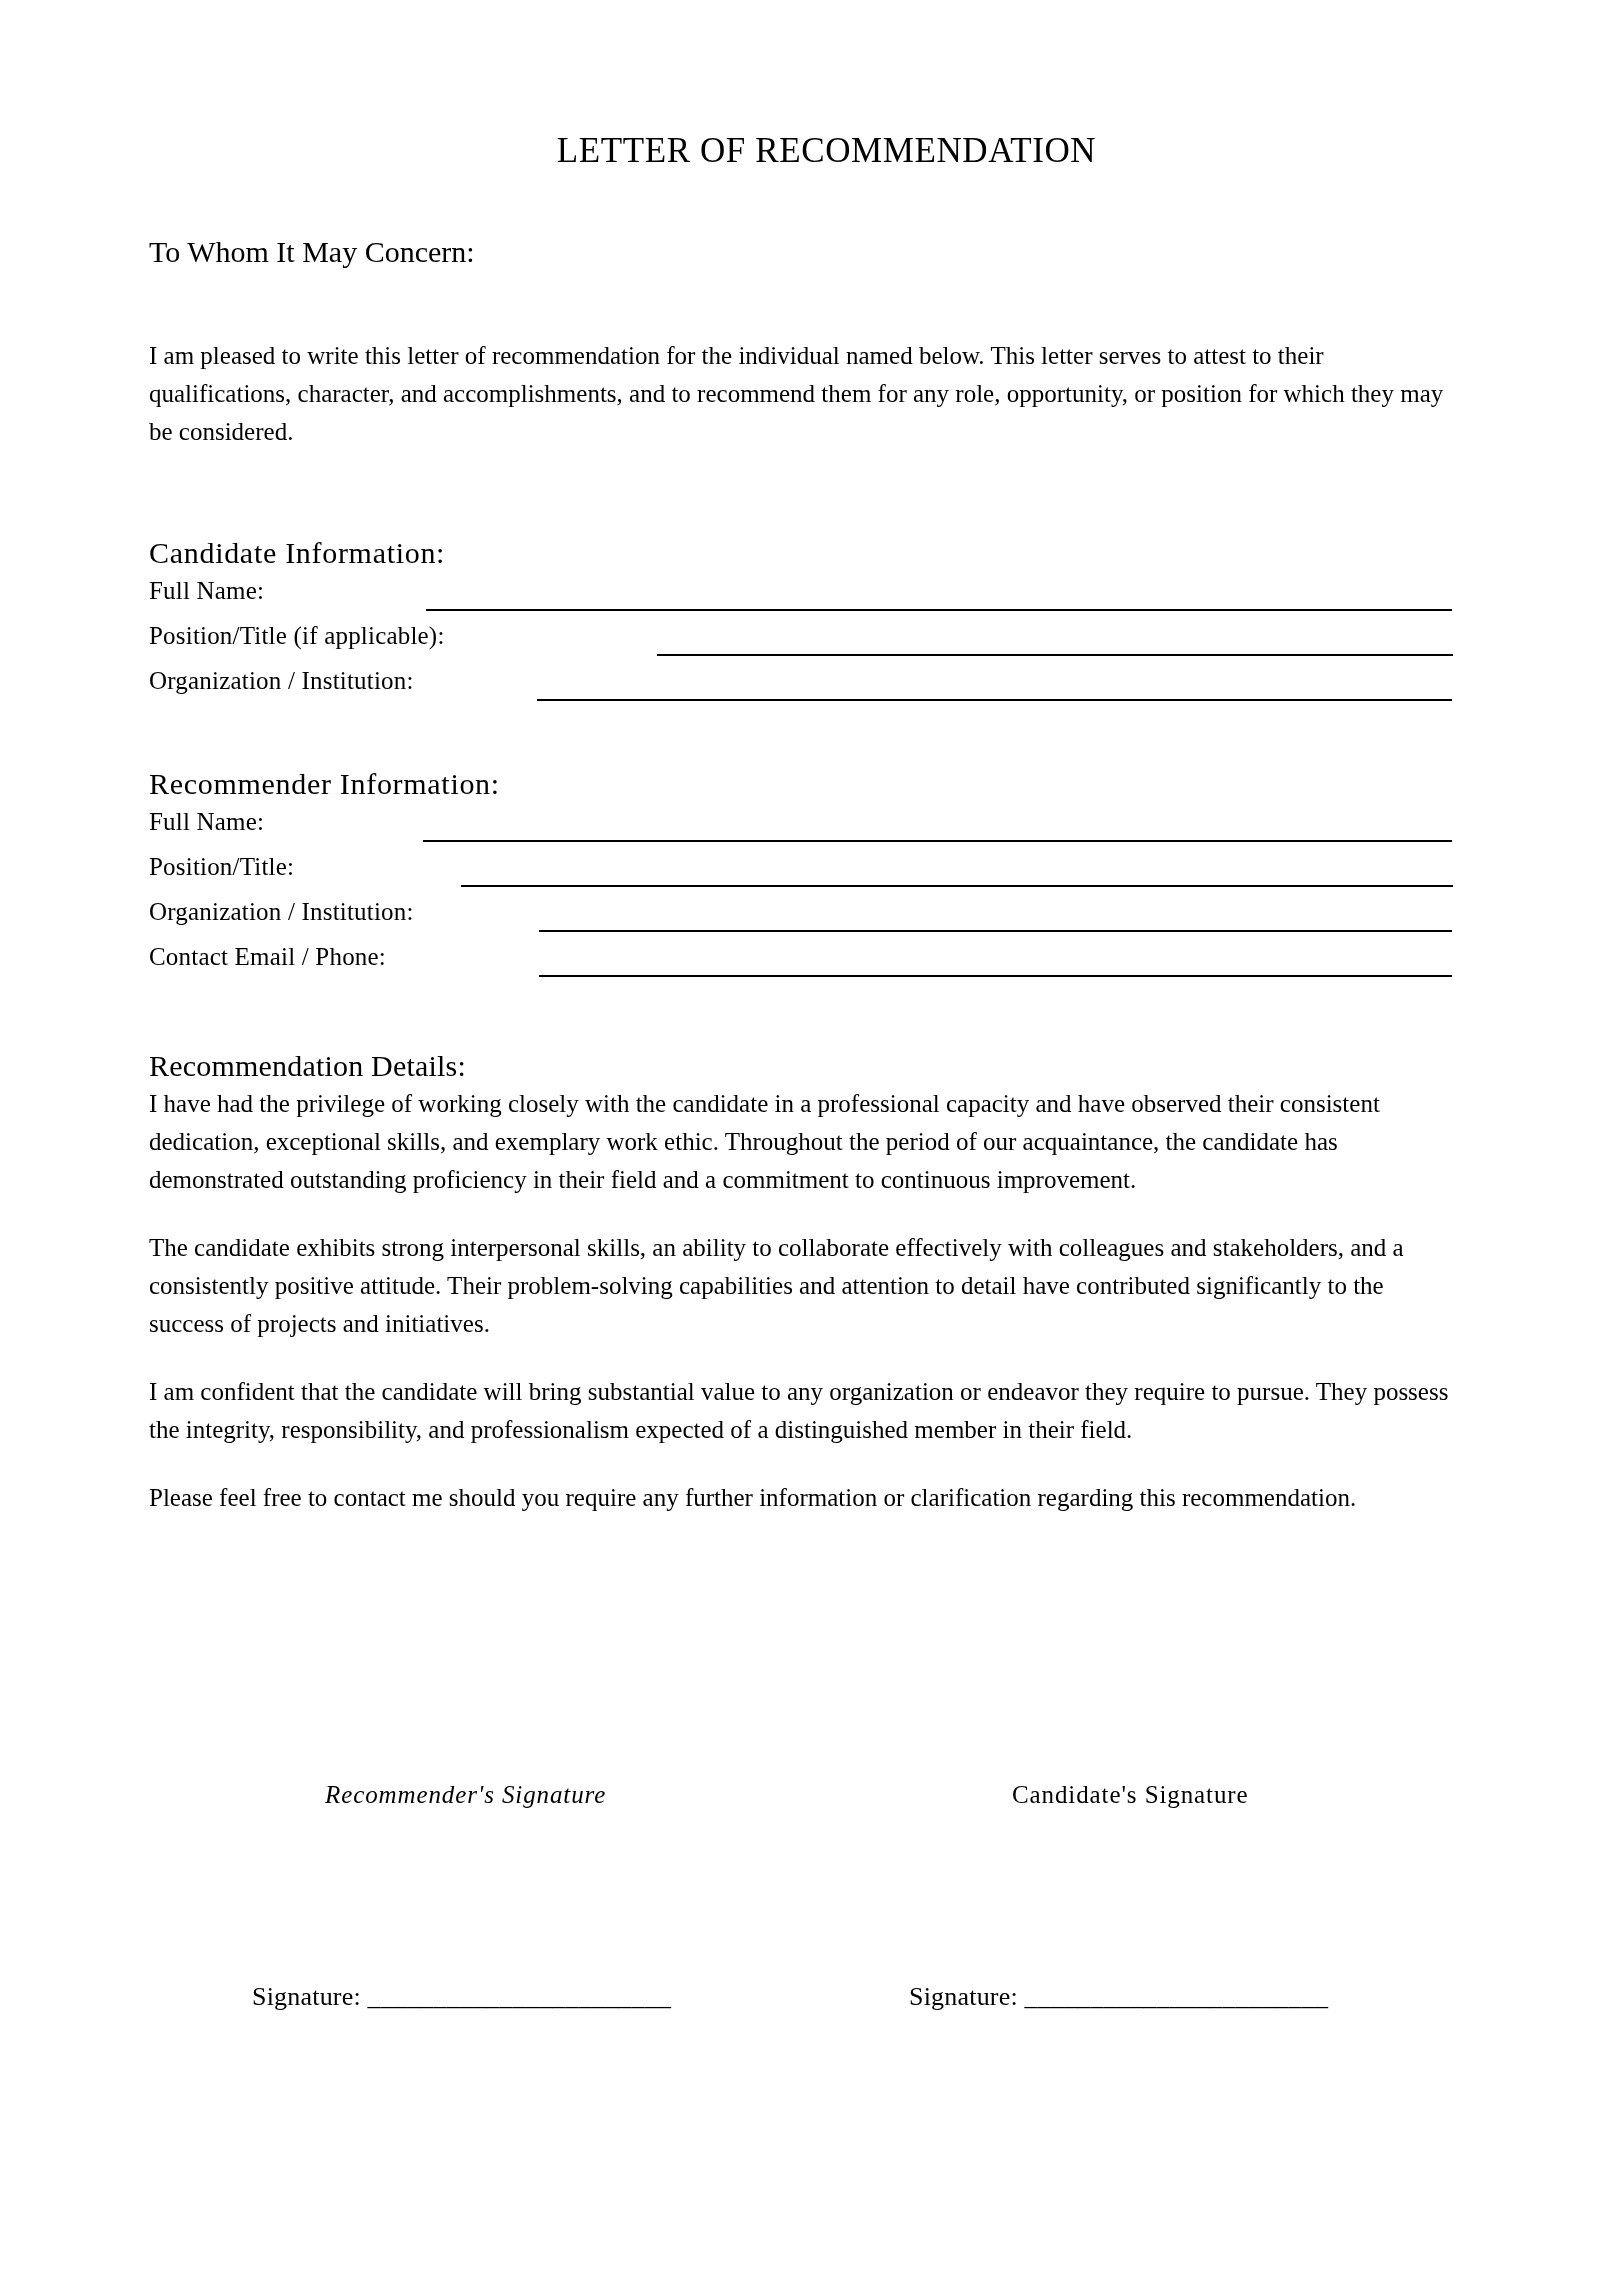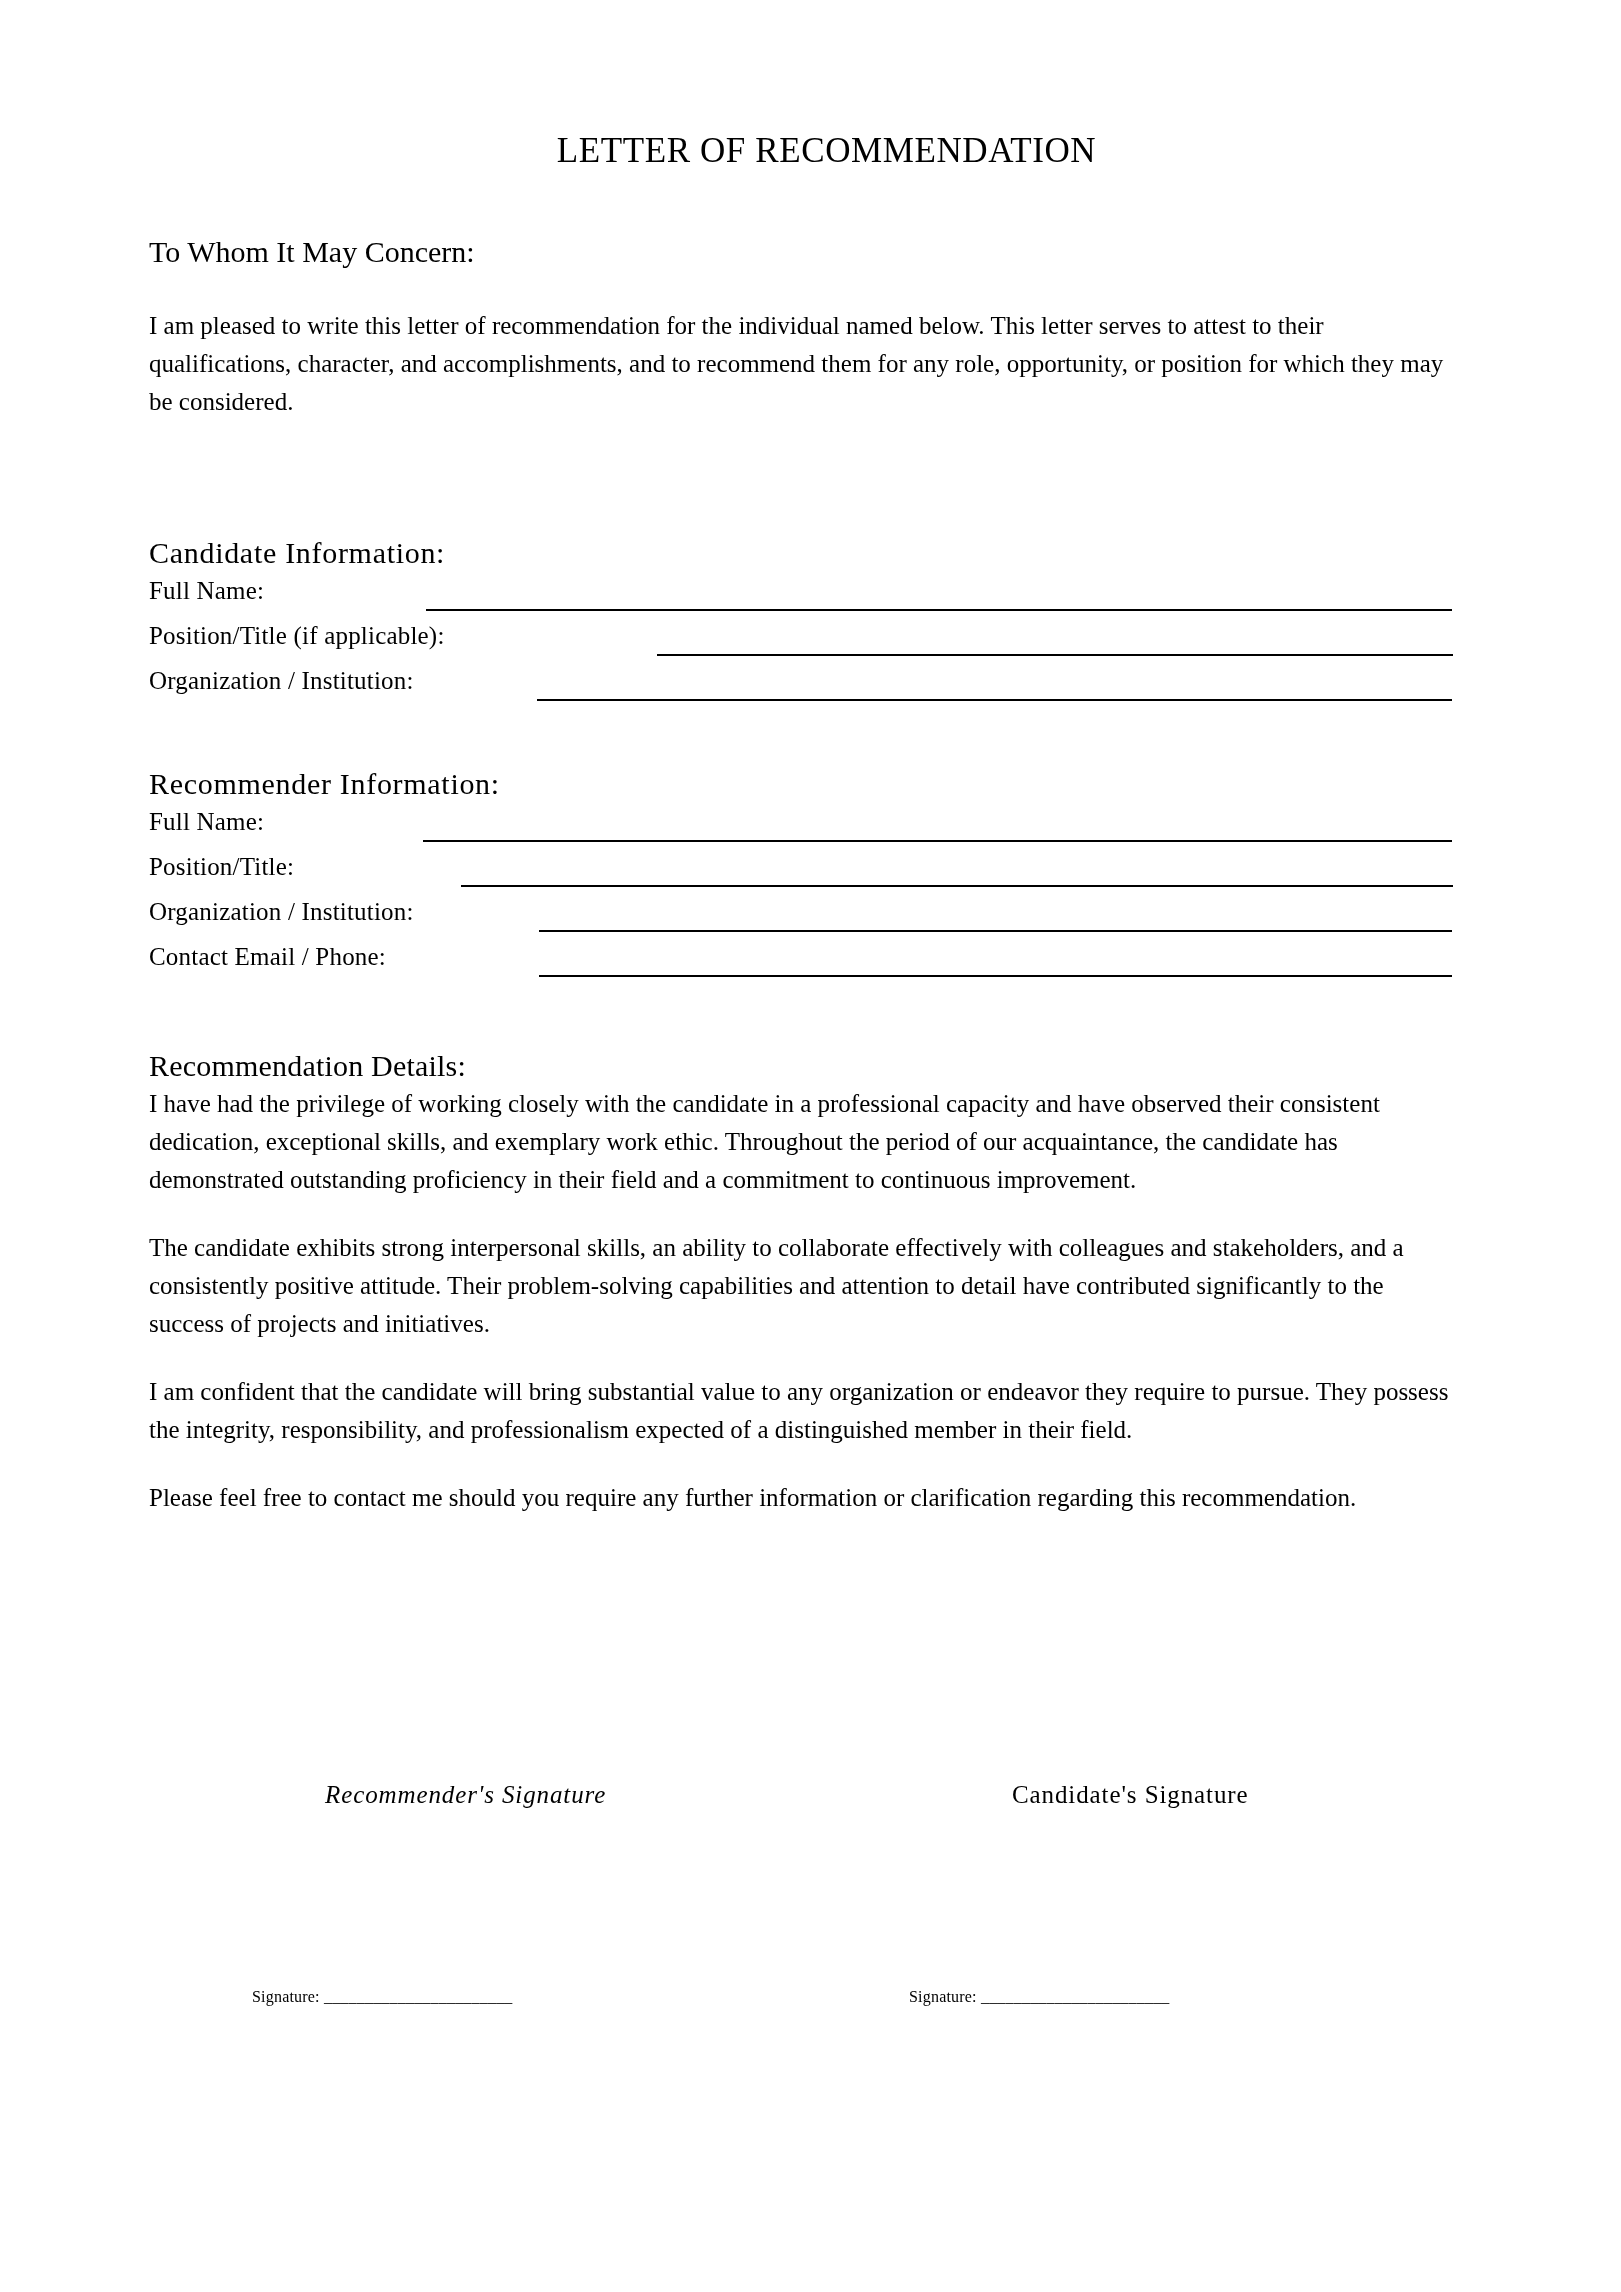--- a/index.html
+++ b/index.html
@@ -48,21 +48,21 @@
   .salutation {
     position: absolute;
     left: 149px;
     top: 233px;
     font-size: 30px;
     line-height: 38px;
   }
   .intro {
     position: absolute;
     left: 149px;
-    top: 307px;
+    top: 337px;
     width: 1304px;
   }
   
   .section-heading {
     font-size: 30px;
     line-height: 38px;
     letter-spacing: 0.7px;
     margin: 0;
   }
   .fields {
@@ -135,21 +135,21 @@
   
   .sig-lines {
     position: absolute;
     left: 149px;
     top: 1978px;
     width: 1304px;
     height: 43px;
   }
   .sig-line {
     position: absolute;
-    font-size: 16px;
+    font-size: 26px;
     line-height: 38px;
     white-space: nowrap;
     letter-spacing: 0.2px;
   }
   .sig-line.left  { left: 103px; }
   .sig-line.right { left: 760px; }
 </style>
 </head>
 <body>
 

